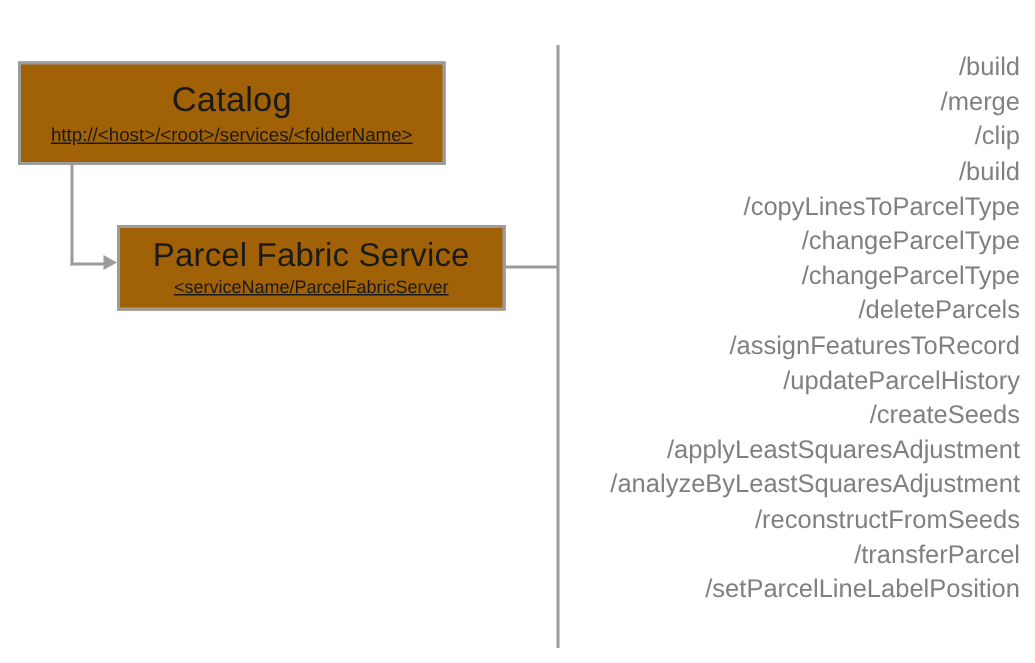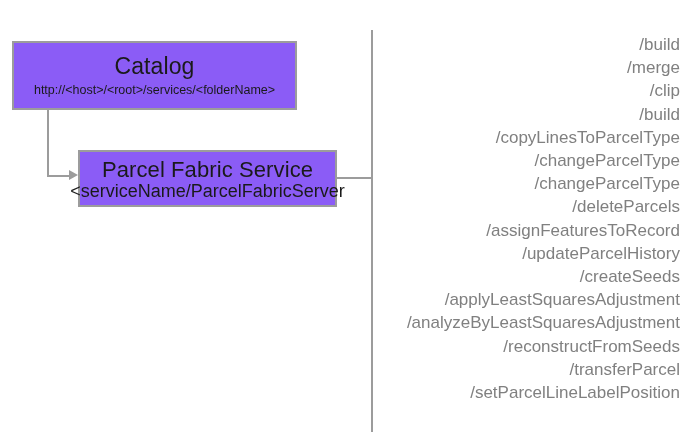--- a/index.html
+++ b/index.html
@@ -16,62 +16,63 @@
   #diagram {
     position: relative;
     width: 690px;
     height: 442px;
   }
 
   
   .node {
     position: absolute;
     box-sizing: border-box;
-    background: #8b5cf6;
+    background: #a16207;
     border: 2px solid #9c9c9c;
     display: flex;
     flex-direction: column;
     align-items: center;
     justify-content: center;
     text-align: center;
   }
   .node-title {
     color: #1a1a1a;
     font-size: 23px;
     line-height: 26px;
     letter-spacing: 0.1px;
     white-space: nowrap;
   }
   .node-sub {
     color: #1a1a1a;
     font-size: 12.5px;
     line-height: 15px;
     margin-top: 4px;
     white-space: nowrap;
+    text-decoration: underline;
   }
 
   #catalog-node {
     left: 12px;
     top: 41px;
     width: 285px;
     height: 69px;
   }
   #service-node {
     left: 78px;
     top: 150px;
     width: 259px;
     height: 57px;
     text-align: center;
   }
   #service-node .node-title {
     font-size: 22px;
     line-height: 24px;
   }
   #service-node .node-sub {
-    font-size: 18px;
+    font-size: 12px;
     margin-top: 2px;
   }
 
   
   .conn {
     position: absolute;
     background: #9c9c9c;
   }
   .conn-v {
     width: 2px;

